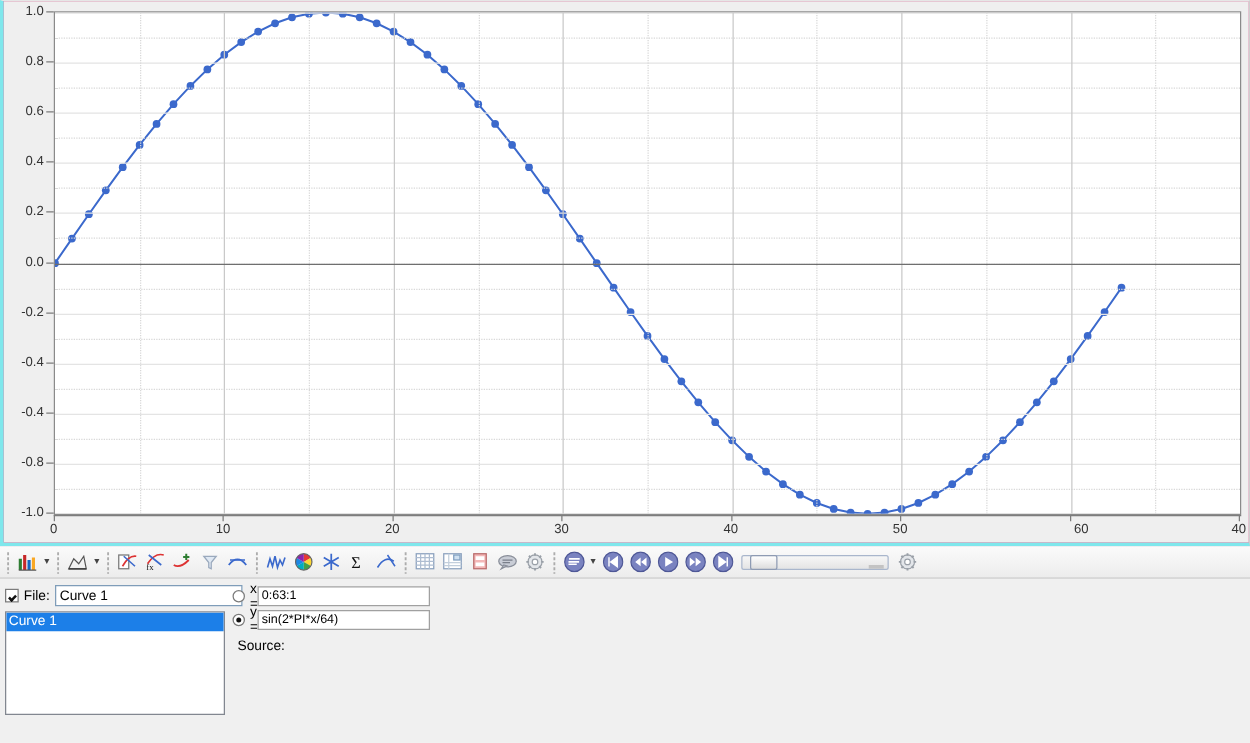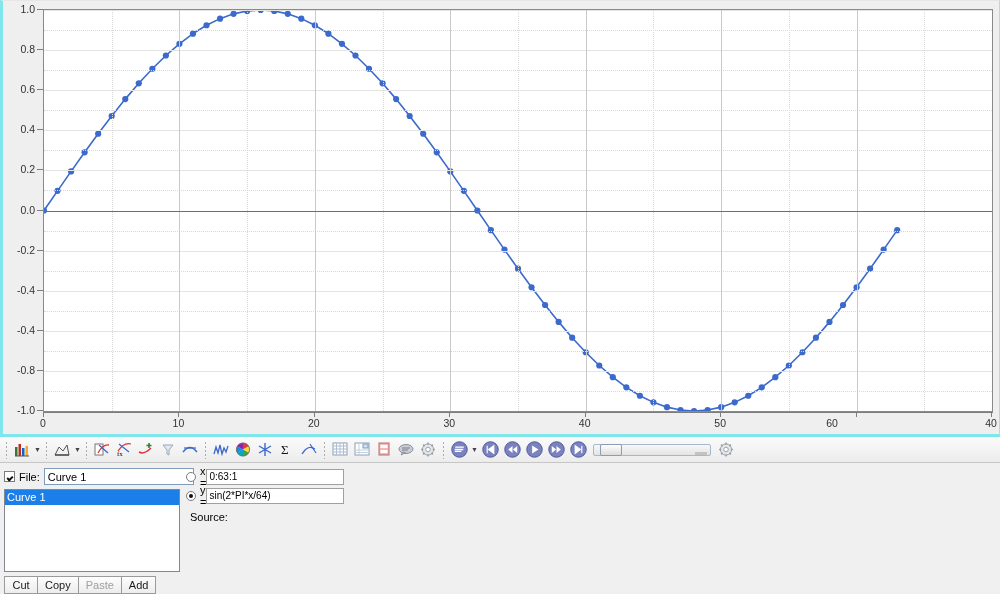--- a/index.html
+++ b/index.html
@@ -388,21 +388,21 @@
         <div class="xtick-label" style="left: 175.429px;">10</div>
         <div class="xtick-mark" style="left: 310.857px;"></div>
         <div class="xtick-label" style="left: 310.857px;">20</div>
         <div class="xtick-mark" style="left: 446.286px;"></div>
         <div class="xtick-label" style="left: 446.286px;">30</div>
         <div class="xtick-mark" style="left: 581.714px;"></div>
         <div class="xtick-label" style="left: 581.714px;">40</div>
         <div class="xtick-mark" style="left: 717.143px;"></div>
         <div class="xtick-label" style="left: 717.143px;">50</div>
         <div class="xtick-mark" style="left: 852.571px;"></div>
-        <div class="xtick-label" style="left: 815px; padding-left: 28px;">60</div>
+        <div class="xtick-label" style="left: 848px; padding-left: 28px;">60</div>
         <div class="xtick-mark" style="left: 988px;"></div>
         <div class="xtick-label" style="left: 988px;">40</div>
       </div>
     <div id="xaxis-line"></div>
   </div>
 </div>
 
 <div id="toolbar">
     <div class="tb-sep"></div>
     <div class="tb-btn">
@@ -593,26 +593,20 @@
 
   <div id="curve-col">
     <div id="curve-row">
       <div class="wcheck checked"></div>
       <span id="curve-label">File:</span>
       <input id="curve-name-input" type="text" value="Curve 1" style="">
     </div>
     <div id="curve-list">
         <div class="curve-item selected">Curve 1</div>
       </div>
-    <div id="curve-buttons">
-        <div class="wbtn">Cut</div>
-        <div class="wbtn">Copy</div>
-        <div class="wbtn disabled">Paste</div>
-        <div class="wbtn">Add</div>
-      </div>
   </div>
 
   <div id="expr-block">
     <div class="expr-row">
       <div class="wradio"></div>
       <span class="expr-key">x =</span>
       <input class="expr-input" type="text" value="0:63:1" style="">
     </div>
     <div class="expr-row">
       <div class="wradio on"></div>

